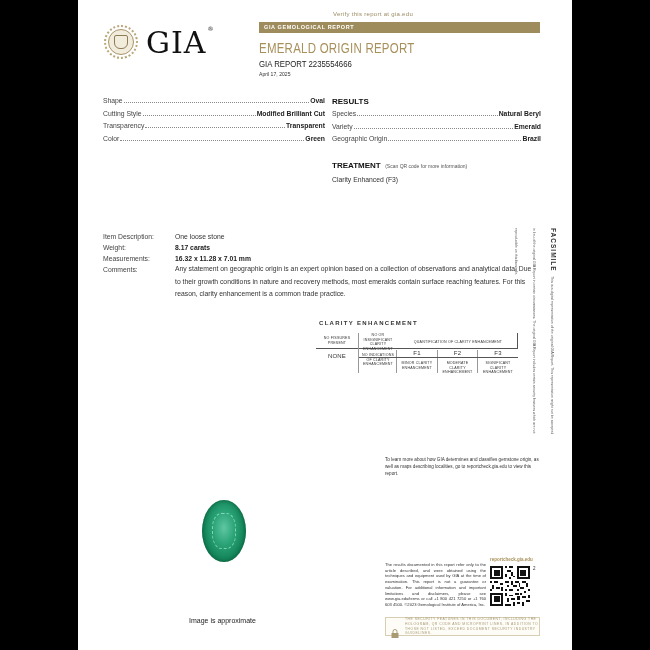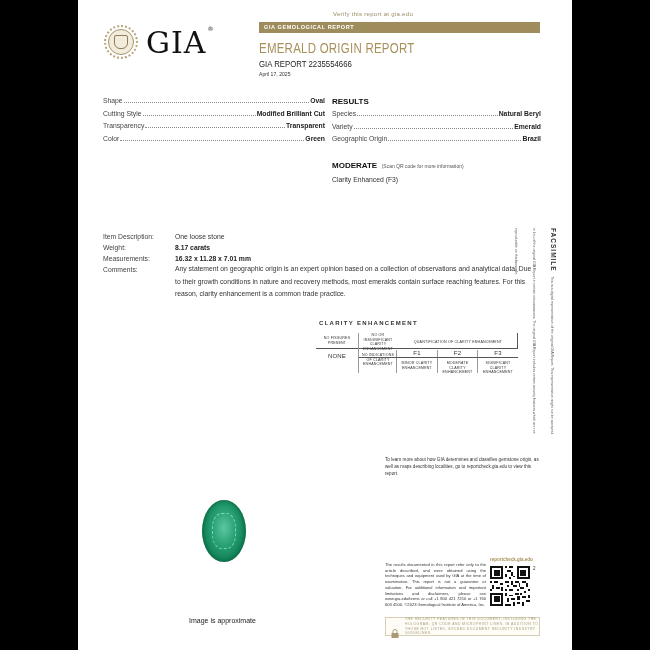--- a/index.html
+++ b/index.html
@@ -106,21 +106,21 @@
         <span class="lbl">Variety</span>
         <span class="dots"></span>
         <span class="val">Emerald</span>
       </div>
     <div class="row">
         <span class="lbl">Geographic Origin</span>
         <span class="dots"></span>
         <span class="val">Brazil</span>
       </div>
     <div class="treat">
-      <span class="t">MODERATE</span>
+      <span class="t">TREATMENT</span>
       <span class="s">(Scan QR code for more information)</span>
       <div class="v">Clarity Enhanced (F3)</div>
     </div>
   </div>
 
   <div class="abs info">
     <div class="irow">
         <span class="ilbl">Item Description:</span>
         <span class="ival" style="margin-top:0;line-height:normal">One loose stone</span>
       </div>

